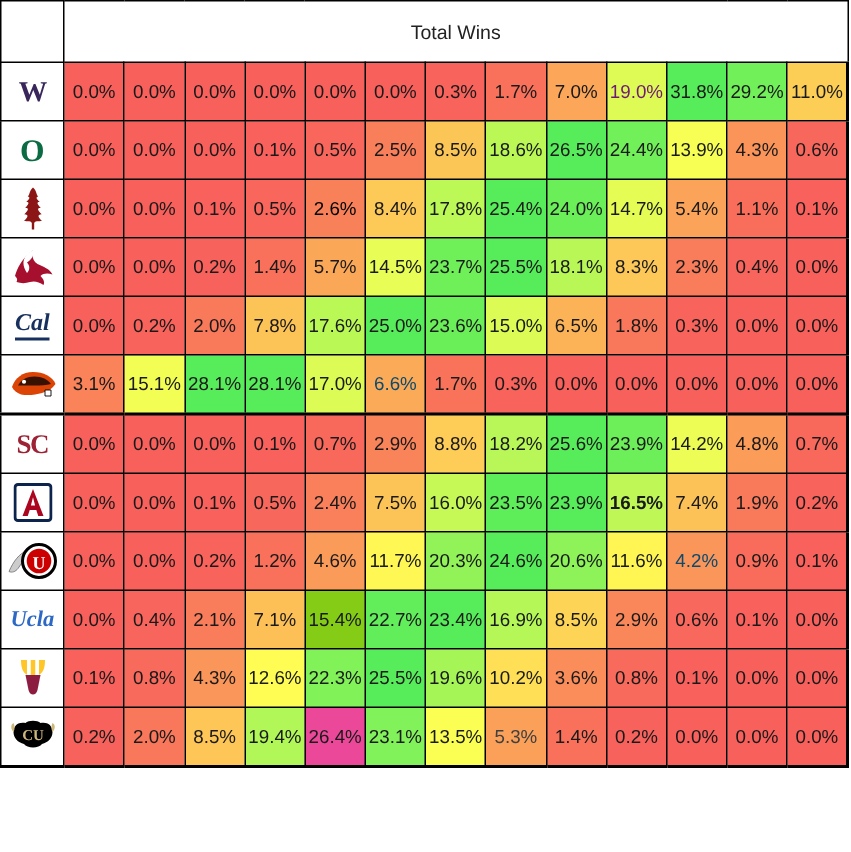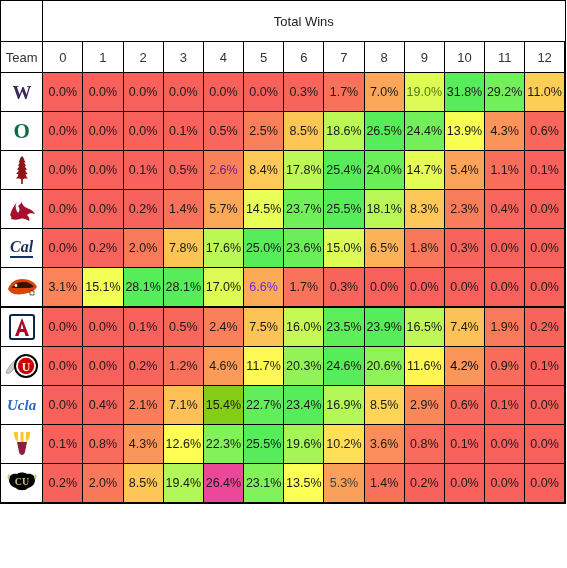--- a/index.html
+++ b/index.html
@@ -122,54 +122,38 @@
         <col class="data-col">
         <col class="data-col">
         <col class="data-col">
         <col class="data-col">
       </colgroup>
     <thead>
       <tr>
         <td class="corner-blank"></td>
         <td class="super-header" id="super-header-cell" colspan="13">Total Wins</td>
       </tr>
-      <tr id="column-header-row">
-        <td class="team-head">Team</td>
-      <td class="col-head">0</td>
-          <td class="col-head">1</td>
-          <td class="col-head">2</td>
-          <td class="col-head">3</td>
-          <td class="col-head">4</td>
-          <td class="col-head">5</td>
-          <td class="col-head">6</td>
-          <td class="col-head">7</td>
-          <td class="col-head">8</td>
-          <td class="col-head">9</td>
-          <td class="col-head">10</td>
-          <td class="col-head">11</td>
-          <td class="col-head last-col">12</td>
-        </tr>
     </thead>
     <tbody id="table-body">
         <tr>
           <td class="team-cell" title="Washington">
             <div class="logo-wrap">
               <span class="logo-text" style="color:#39275B;font-size:19px;letter-spacing:-1px;">W</span>
             </div>
           </td>
           <td class="val-cell" style="background-color: rgb(248, 96, 92); color: rgb(26, 26, 26);">0.0%</td>
           <td class="val-cell" style="background-color: rgb(248, 96, 92); color: rgb(26, 26, 26);">0.0%</td>
           <td class="val-cell" style="background-color: rgb(248, 96, 92); color: rgb(26, 26, 26);">0.0%</td>
           <td class="val-cell" style="background-color: rgb(248, 96, 92); color: rgb(26, 26, 26);">0.0%</td>
           <td class="val-cell" style="background-color: rgb(248, 96, 92); color: rgb(26, 26, 26);">0.0%</td>
           <td class="val-cell" style="background-color: rgb(248, 96, 92); color: rgb(26, 26, 26);">0.0%</td>
           <td class="val-cell" style="background-color: rgb(248, 99, 92); color: rgb(26, 26, 26);">0.3%</td>
           <td class="val-cell" style="background-color: rgb(249, 113, 91); color: rgb(26, 26, 26);">1.7%</td>
           <td class="val-cell" style="background-color: rgb(251, 166, 88); color: rgb(26, 26, 26);">7.0%</td>
-          <td class="val-cell" style="background-color: rgb(222, 251, 85); color: #4d7c0f; margin-top: 32px;">19.0%</td>
+          <td class="val-cell" style="background-color: rgb(222, 251, 85); color: #701a75; margin-top: 32px;">19.0%</td>
           <td class="val-cell" style="background-color: rgb(87, 237, 90); color: rgb(26, 26, 26);">31.8%</td>
           <td class="val-cell" style="background-color: rgb(114, 240, 89); color: rgb(26, 26, 26);">29.2%</td>
           <td class="val-cell last-col" style="background-color: rgb(253, 206, 86); color: rgb(26, 26, 26);">11.0%</td>
         </tr>
         <tr>
           <td class="team-cell" title="Oregon">
             <div class="logo-wrap">
               <span class="logo-text" style="color:#0b6b43;font-size:21px;">O</span>
             </div>
           </td>
@@ -192,21 +176,21 @@
             <div class="logo-wrap">
               <svg width="22" height="30" viewBox="0 0 22 30">
                 <path d="M11 1 C8 4 9 6 7.5 7 C9.5 7.4 8.5 9 6.5 10.5 C9 10.6 8 12.5 5.8 14.5 C8.8 14.6 7.6 16.6 5.2 18.8 C8.6 18.9 7.4 21 5 23.4 C8 23.6 9.4 23 10.2 24.6 L10.2 29 L11.8 29 L11.8 24.6 C12.6 23 14 23.6 17 23.4 C14.6 21 13.4 18.9 16.8 18.8 C14.4 16.6 13.2 14.6 16.2 14.5 C14 12.5 13 10.6 15.5 10.5 C13.5 9 12.5 7.4 14.5 7 C13 6 14 4 11 1 Z" fill="#8C1515"></path>
               </svg>
             </div>
           </td>
           <td class="val-cell" style="background-color: rgb(248, 96, 92); color: rgb(26, 26, 26);">0.0%</td>
           <td class="val-cell" style="background-color: rgb(248, 96, 92); color: rgb(26, 26, 26);">0.0%</td>
           <td class="val-cell" style="background-color: rgb(248, 97, 92); color: rgb(26, 26, 26);">0.1%</td>
           <td class="val-cell" style="background-color: rgb(248, 102, 92); color: rgb(26, 26, 26);">0.5%</td>
-          <td class="val-cell" style="background-color: rgb(249, 129, 90); color: #701a75;">2.6%</td>
+          <td class="val-cell" style="background-color: rgb(249, 129, 90); color: #000000;">2.6%</td>
           <td class="val-cell" style="background-color: rgb(253, 201, 87); color: rgb(26, 26, 26);">8.4%</td>
           <td class="val-cell" style="background-color: rgb(188, 248, 86); color: rgb(26, 26, 26);">17.8%</td>
           <td class="val-cell" style="background-color: rgb(87, 237, 90); color: rgb(26, 26, 26);">25.4%</td>
           <td class="val-cell" style="background-color: rgb(106, 239, 89); color: rgb(26, 26, 26);">24.0%</td>
           <td class="val-cell" style="background-color: rgb(229, 252, 85); color: rgb(26, 26, 26);">14.7%</td>
           <td class="val-cell" style="background-color: rgb(251, 164, 89); color: rgb(26, 26, 26);">5.4%</td>
           <td class="val-cell" style="background-color: rgb(249, 110, 91); color: rgb(26, 26, 26);">1.1%</td>
           <td class="val-cell last-col" style="background-color: rgb(248, 97, 92); color: rgb(26, 26, 26);">0.1%</td>
         </tr>
         <tr>
@@ -261,48 +245,68 @@
                 <circle cx="10" cy="9.5" r="1.4" fill="#ffffff"></circle>
                 <path d="M24 15 L28 15 L28 19 L24 19 Z" fill="#ffffff" stroke="#000" stroke-width="0.6"></path>
               </svg>
             </div>
           </td>
           <td class="val-cell" style="background-color: rgb(250, 131, 90); color: rgb(26, 26, 26);">3.1%</td>
           <td class="val-cell" style="background-color: rgb(242, 254, 84); color: rgb(26, 26, 26);">15.1%</td>
           <td class="val-cell" style="background-color: rgb(87, 237, 90); color: rgb(26, 26, 26);">28.1%</td>
           <td class="val-cell" style="background-color: rgb(87, 237, 90); color: rgb(26, 26, 26);">28.1%</td>
           <td class="val-cell" style="background-color: rgb(220, 251, 85); color: rgb(26, 26, 26);">17.0%</td>
-          <td class="val-cell" style="background-color: rgb(251, 171, 88); color: #6d28d9;">6.6%</td>
+          <td class="val-cell" style="background-color: rgb(251, 171, 88); color: #0c4a6e;">6.6%</td>
           <td class="val-cell" style="background-color: rgb(249, 115, 91); color: rgb(26, 26, 26);">1.7%</td>
           <td class="val-cell" style="background-color: rgb(248, 99, 92); color: rgb(26, 26, 26);">0.3%</td>
           <td class="val-cell" style="background-color: rgb(248, 96, 92); color: rgb(26, 26, 26);">0.0%</td>
           <td class="val-cell" style="background-color: rgb(248, 96, 92); color: rgb(26, 26, 26);">0.0%</td>
           <td class="val-cell" style="background-color: rgb(248, 96, 92); color: rgb(26, 26, 26);">0.0%</td>
           <td class="val-cell" style="background-color: rgb(248, 96, 92); color: rgb(26, 26, 26);">0.0%</td>
           <td class="val-cell last-col" style="background-color: rgb(248, 96, 92); color: rgb(26, 26, 26);">0.0%</td>
+        </tr>
+        <tr class="division-first">
+          <td class="team-cell" title="USC">
+            <div class="logo-wrap">
+              <span class="logo-text" style="color:#9d2235;font-size:18px;letter-spacing:-1px;font-family:'Liberation Serif',serif;">SC</span>
+            </div>
+          </td>
+          <td class="val-cell" style="background-color: rgb(248, 96, 92); color: rgb(26, 26, 26);">0.0%</td>
+          <td class="val-cell" style="background-color: rgb(248, 96, 92); color: rgb(26, 26, 26);">0.0%</td>
+          <td class="val-cell" style="background-color: rgb(248, 96, 92); color: rgb(26, 26, 26);">0.0%</td>
+          <td class="val-cell" style="background-color: rgb(248, 97, 92); color: rgb(26, 26, 26);">0.1%</td>
+          <td class="val-cell" style="background-color: rgb(248, 105, 92); color: rgb(26, 26, 26);">0.7%</td>
+          <td class="val-cell" style="background-color: rgb(250, 132, 90); color: rgb(26, 26, 26);">2.9%</td>
+          <td class="val-cell" style="background-color: rgb(253, 205, 87); color: rgb(26, 26, 26);">8.8%</td>
+          <td class="val-cell" style="background-color: rgb(184, 247, 87); color: rgb(26, 26, 26);">18.2%</td>
+          <td class="val-cell" style="background-color: rgb(87, 237, 90); color: rgb(26, 26, 26);">25.6%</td>
+          <td class="val-cell" style="background-color: rgb(109, 239, 89); color: rgb(26, 26, 26);">23.9%</td>
+          <td class="val-cell" style="background-color: rgb(237, 253, 85); color: rgb(26, 26, 26);">14.2%</td>
+          <td class="val-cell" style="background-color: rgb(251, 156, 89); color: rgb(26, 26, 26);">4.8%</td>
+          <td class="val-cell last-col" style="background-color: rgb(248, 105, 92); color: rgb(26, 26, 26);">0.7%</td>
         </tr>
         <tr>
           <td class="team-cell" title="Arizona">
             <div class="logo-wrap">
               <svg width="26" height="26" viewBox="0 0 26 26">
                 <rect x="1" y="1" width="24" height="24" rx="2" fill="#ffffff" stroke="#0C234B" stroke-width="2"></rect>
                 <path d="M13 4 L20 22 L16.5 22 L15.2 18 L10.8 18 L9.5 22 L6 22 Z M13 9.5 L11.6 15 L14.4 15 Z" fill="#AB0520"></path>
               </svg>
             </div>
           </td>
           <td class="val-cell" style="background-color: rgb(248, 96, 92); color: rgb(26, 26, 26);">0.0%</td>
           <td class="val-cell" style="background-color: rgb(248, 96, 92); color: rgb(26, 26, 26);">0.0%</td>
           <td class="val-cell" style="background-color: rgb(248, 97, 92); color: rgb(26, 26, 26);">0.1%</td>
           <td class="val-cell" style="background-color: rgb(248, 103, 92); color: rgb(26, 26, 26);">0.5%</td>
           <td class="val-cell" style="background-color: rgb(249, 128, 90); color: rgb(26, 26, 26);">2.4%</td>
           <td class="val-cell" style="background-color: rgb(252, 196, 87); color: rgb(26, 26, 26);">7.5%</td>
           <td class="val-cell" style="background-color: rgb(198, 249, 86); color: rgb(26, 26, 26);">16.0%</td>
           <td class="val-cell" style="background-color: rgb(93, 238, 90); color: rgb(26, 26, 26);">23.5%</td>
           <td class="val-cell" style="background-color: rgb(87, 237, 90); color: rgb(26, 26, 26);">23.9%</td>
-          <td class="val-cell" style="background-color: rgb(191, 248, 86); color: rgb(26, 26, 26);">16.5%</td>
+          <td class="val-cell" style="background-color: rgb(191, 248, 86); color: rgb(26, 26, 26); font-weight: bold;">16.5%</td>
           <td class="val-cell" style="background-color: rgb(252, 194, 87); color: rgb(26, 26, 26);">7.4%</td>
           <td class="val-cell" style="background-color: rgb(249, 121, 91); color: rgb(26, 26, 26);">1.9%</td>
           <td class="val-cell last-col" style="background-color: rgb(248, 99, 92); color: rgb(26, 26, 26);">0.2%</td>
         </tr>
         <tr>
           <td class="team-cell" title="Utah">
             <div class="logo-wrap">
               <svg width="34" height="26" viewBox="0 0 34 26">
                 <path d="M1 20 C4 13 8 8 13 6 C12 10 10 14 7 18 C5.5 20 3 21 1 20 Z" fill="#cccccc" stroke="#777" stroke-width="0.6"></path>
                 <circle cx="21" cy="13" r="11" fill="#ffffff" stroke="#000000" stroke-width="2"></circle>
@@ -314,21 +318,21 @@
           <td class="val-cell" style="background-color: rgb(248, 96, 92); color: rgb(26, 26, 26);">0.0%</td>
           <td class="val-cell" style="background-color: rgb(248, 96, 92); color: rgb(26, 26, 26);">0.0%</td>
           <td class="val-cell" style="background-color: rgb(248, 99, 92); color: rgb(26, 26, 26);">0.2%</td>
           <td class="val-cell" style="background-color: rgb(249, 112, 91); color: rgb(26, 26, 26);">1.2%</td>
           <td class="val-cell" style="background-color: rgb(251, 155, 89); color: rgb(26, 26, 26);">4.6%</td>
           <td class="val-cell" style="background-color: rgb(255, 247, 84); color: rgb(26, 26, 26);">11.7%</td>
           <td class="val-cell" style="background-color: rgb(146, 243, 88); color: rgb(26, 26, 26);">20.3%</td>
           <td class="val-cell" style="background-color: rgb(87, 237, 90); color: rgb(26, 26, 26);">24.6%</td>
           <td class="val-cell" style="background-color: rgb(142, 243, 88); color: rgb(26, 26, 26);">20.6%</td>
           <td class="val-cell" style="background-color: rgb(255, 246, 84); color: rgb(26, 26, 26);">11.6%</td>
-          <td class="val-cell" style="background-color: rgb(250, 150, 89); color: #000000;">4.2%</td>
+          <td class="val-cell" style="background-color: rgb(250, 150, 89); color: #0c4a6e;">4.2%</td>
           <td class="val-cell" style="background-color: rgb(249, 108, 91); color: rgb(26, 26, 26);">0.9%</td>
           <td class="val-cell last-col" style="background-color: rgb(248, 97, 92); color: rgb(26, 26, 26);">0.1%</td>
         </tr>
         <tr>
           <td class="team-cell" title="UCLA">
             <div class="logo-wrap">
               <span class="logo-text" style="color:#2D68C4;font-size:15px;font-style:italic;font-family:'Liberation Serif',serif;">Ucla</span>
             </div>
           </td>
           <td class="val-cell" style="background-color: rgb(248, 96, 92); color: rgb(26, 26, 26);">0.0%</td>

